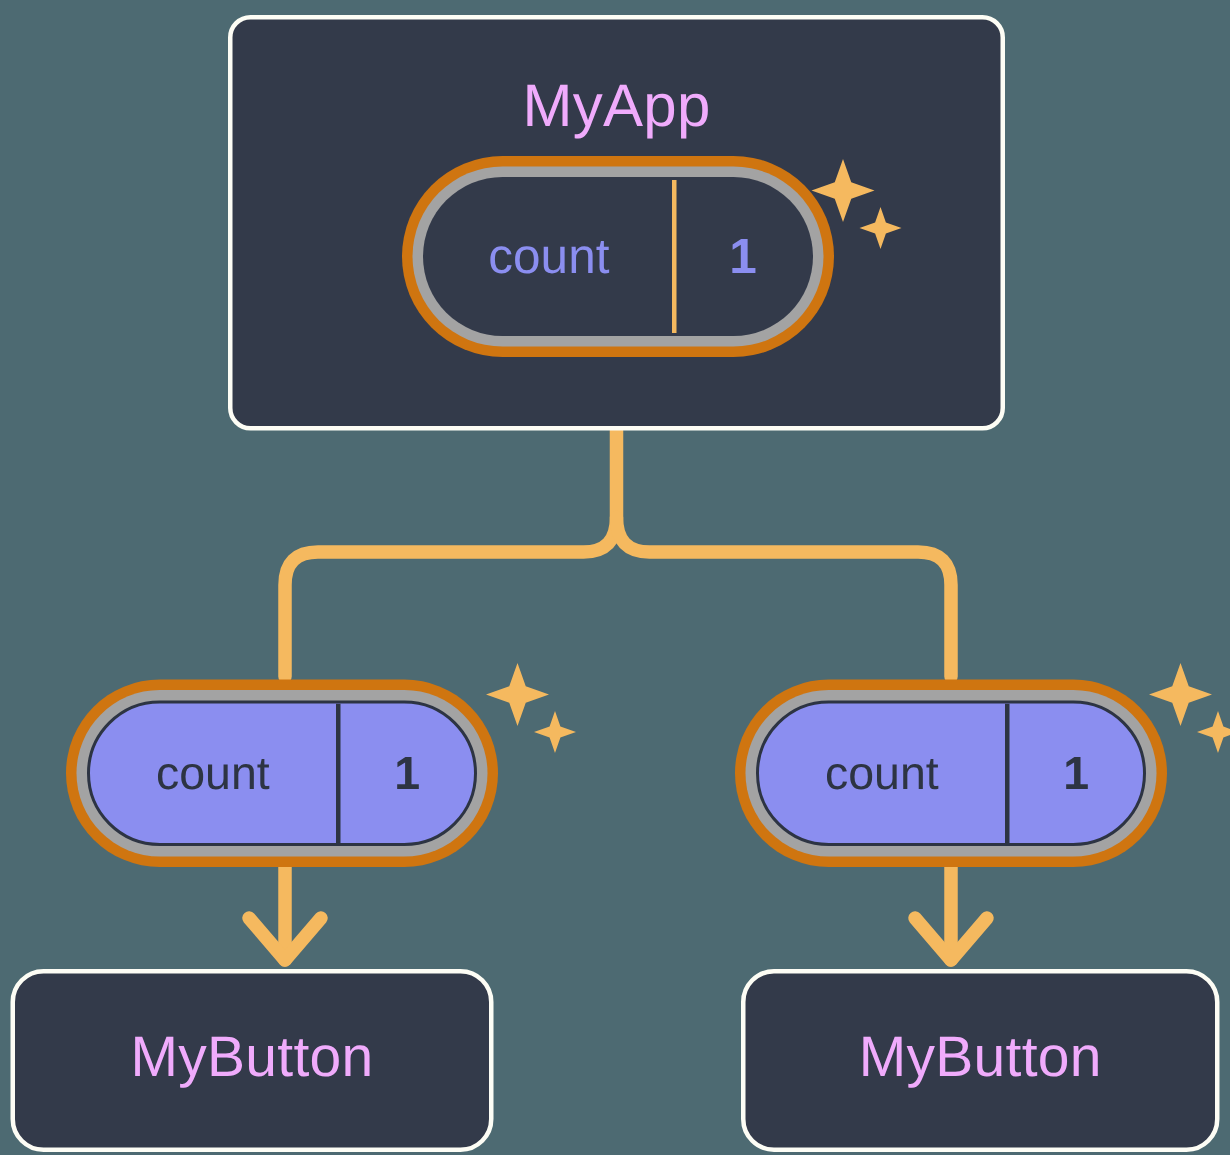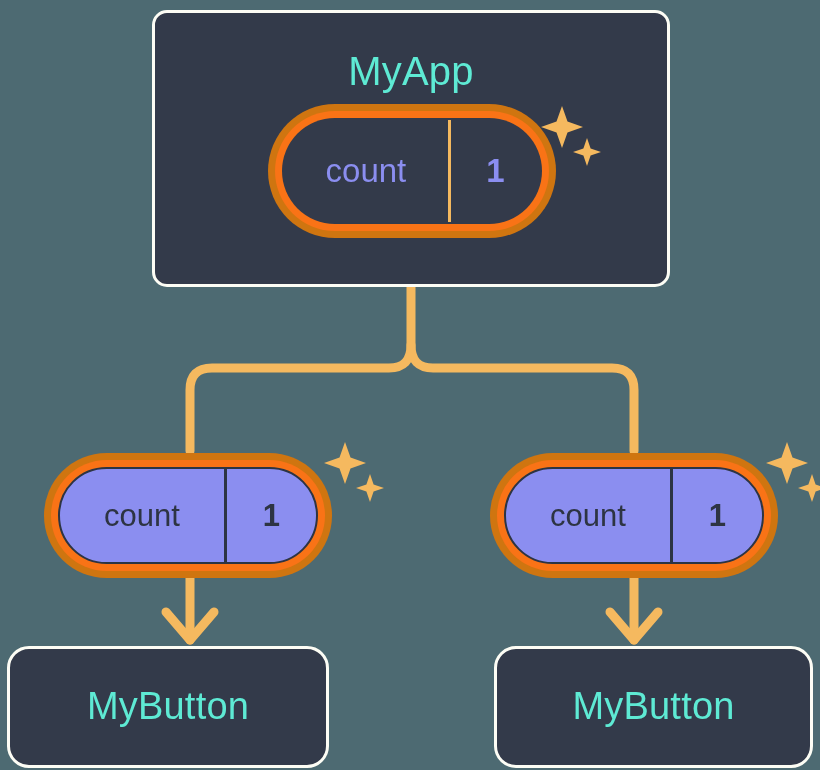--- a/index.html
+++ b/index.html
@@ -24,21 +24,21 @@
 
   
   .card {
     position: absolute;
     background: #333a4a;
     border: 3px solid #fdfdf5;
     border-radius: 15px;
     box-sizing: border-box;
   }
   .card-title {
-    color: #5eead4;
+    color: #f0abfc;
     text-align: center;
     font-weight: 400;
     letter-spacing: 0.2px;
     white-space: nowrap;
   }
 
   #app-card {
     left: 152px; top: 10px;
     width: 518px; height: 277px;
   }
@@ -62,21 +62,21 @@
   .pill {
     position: absolute;
     border-radius: 999px;
     background: #cf7510;             
     padding: 7px;
     box-sizing: border-box;
   }
   .pill-mid {
     width: 100%; height: 100%;
     border-radius: 999px;
-    background: #f97316;             
+    background: #a3a3a3;             
     padding: 7px;
     box-sizing: border-box;
   }
   .pill-body {
     width: 100%; height: 100%;
     border-radius: 999px;
     box-sizing: border-box;
     display: flex;
     align-items: stretch;
     overflow: hidden;

